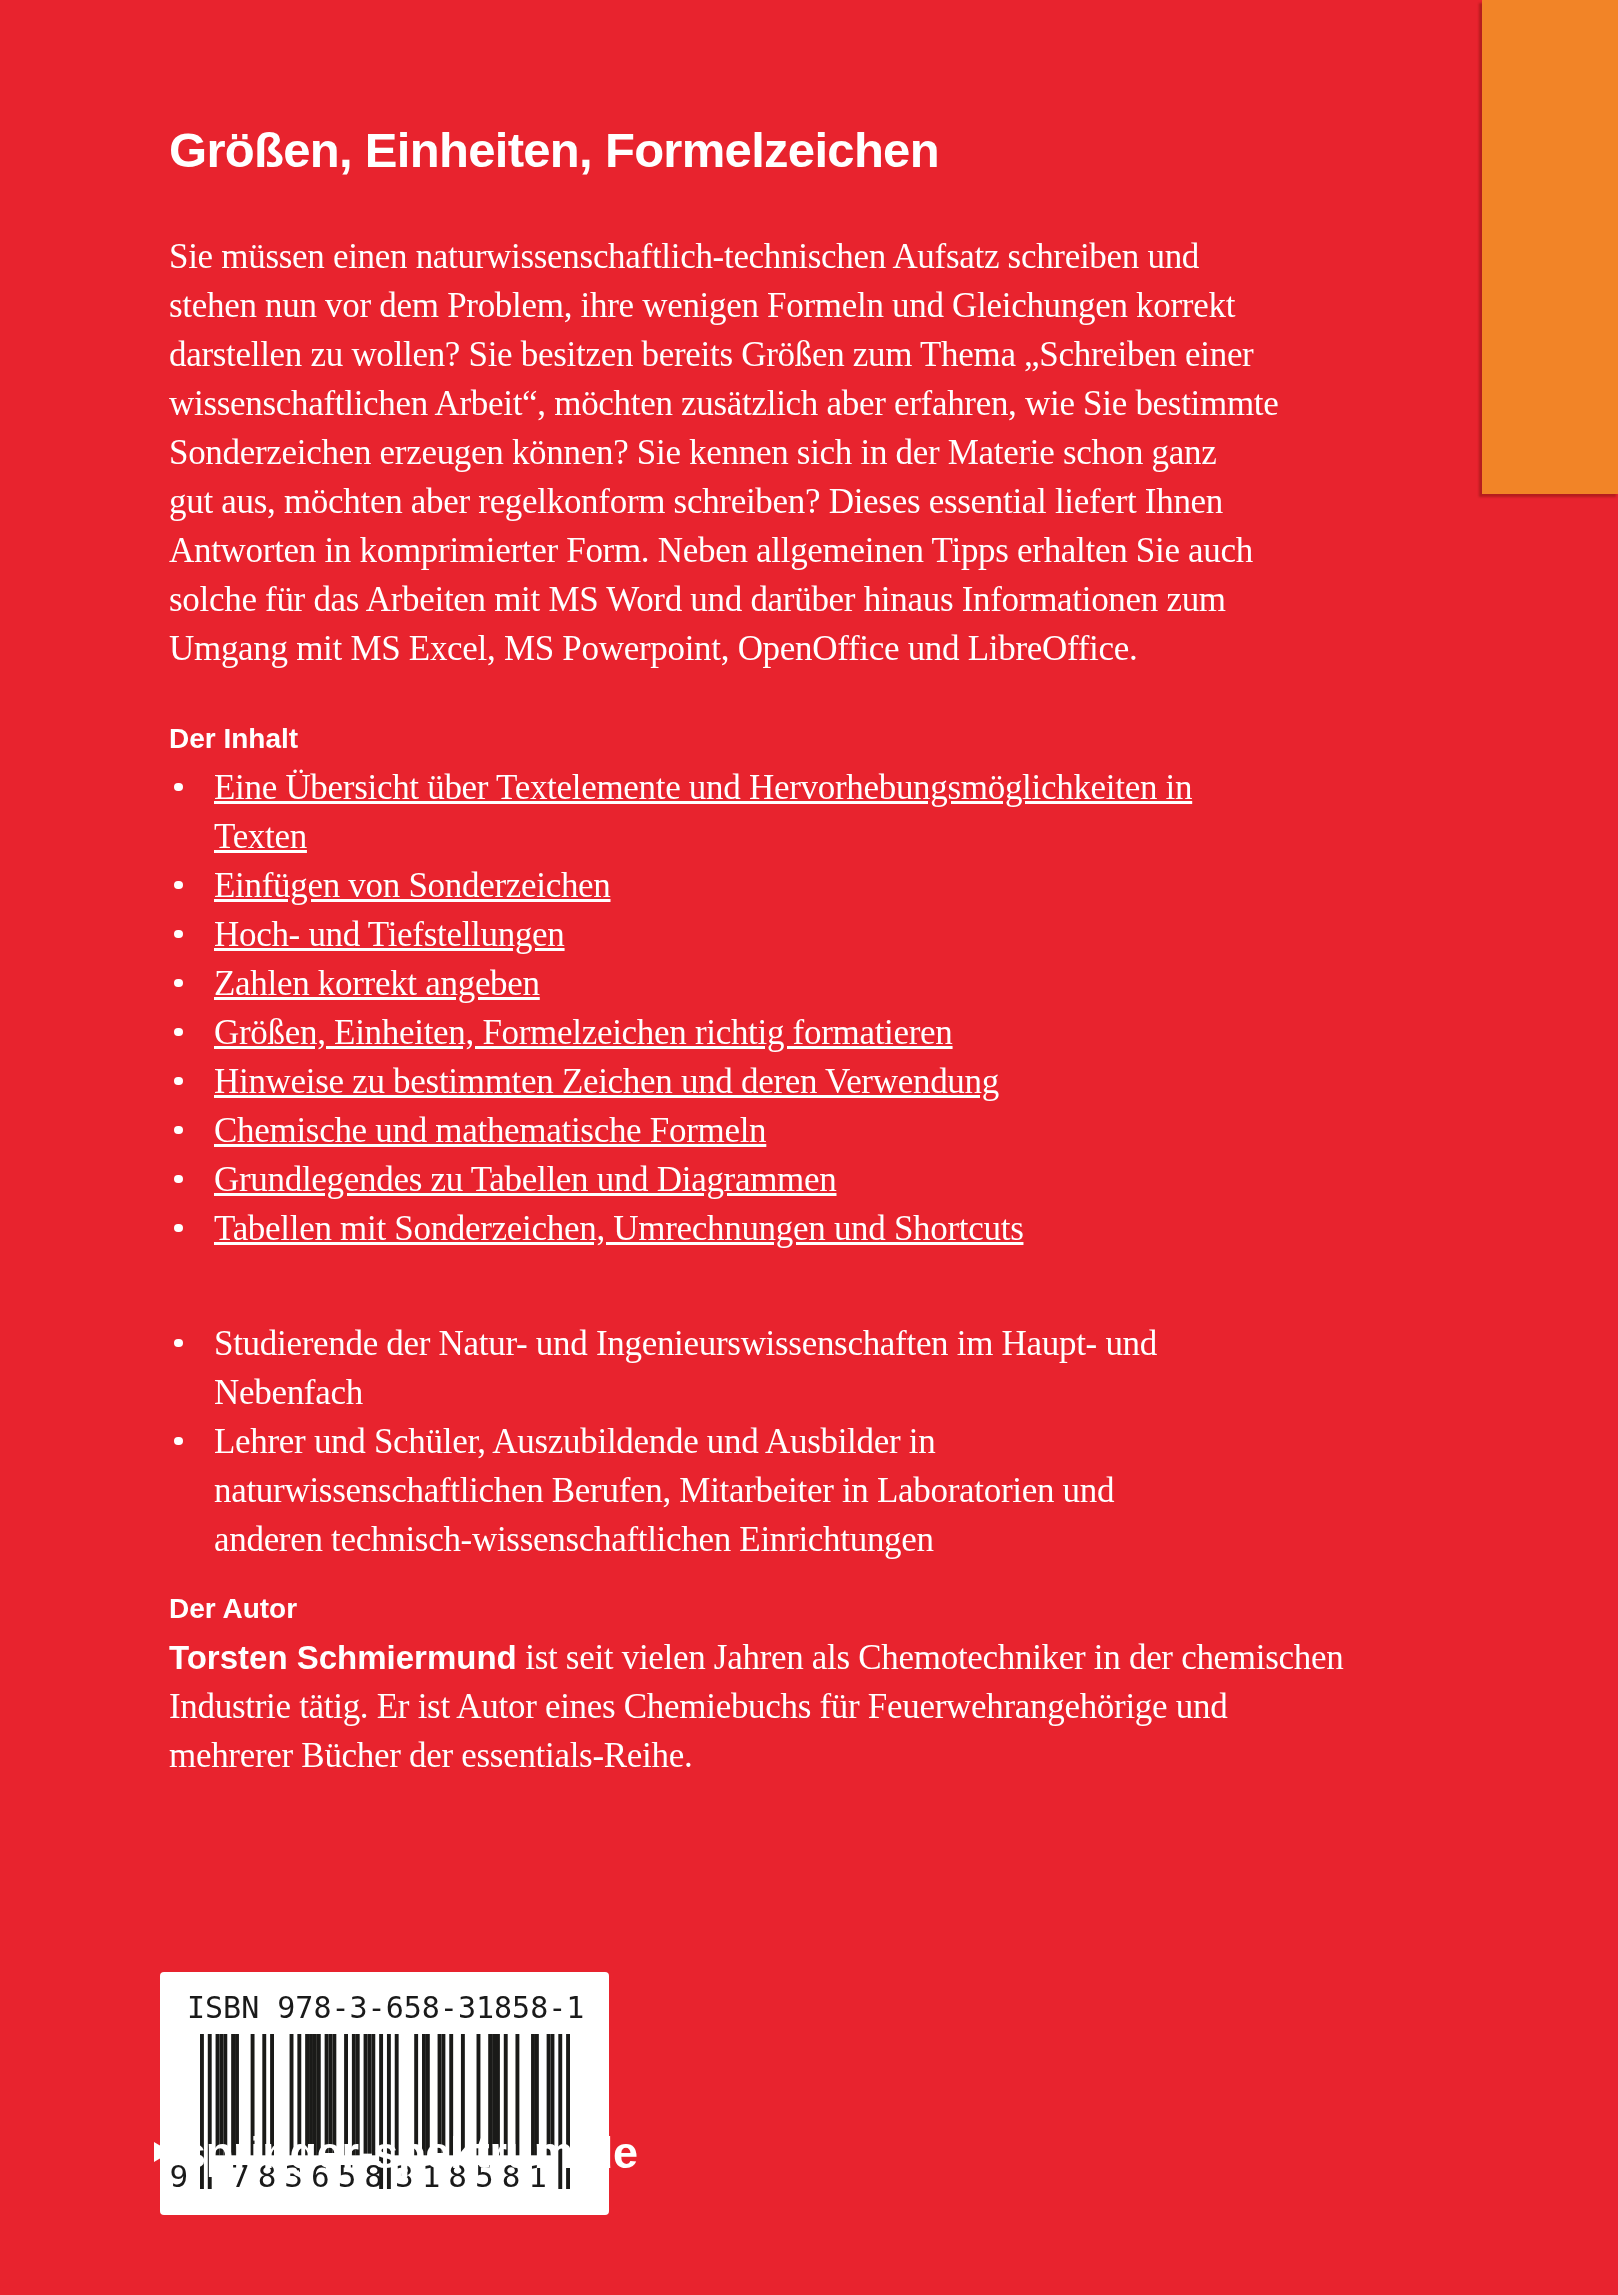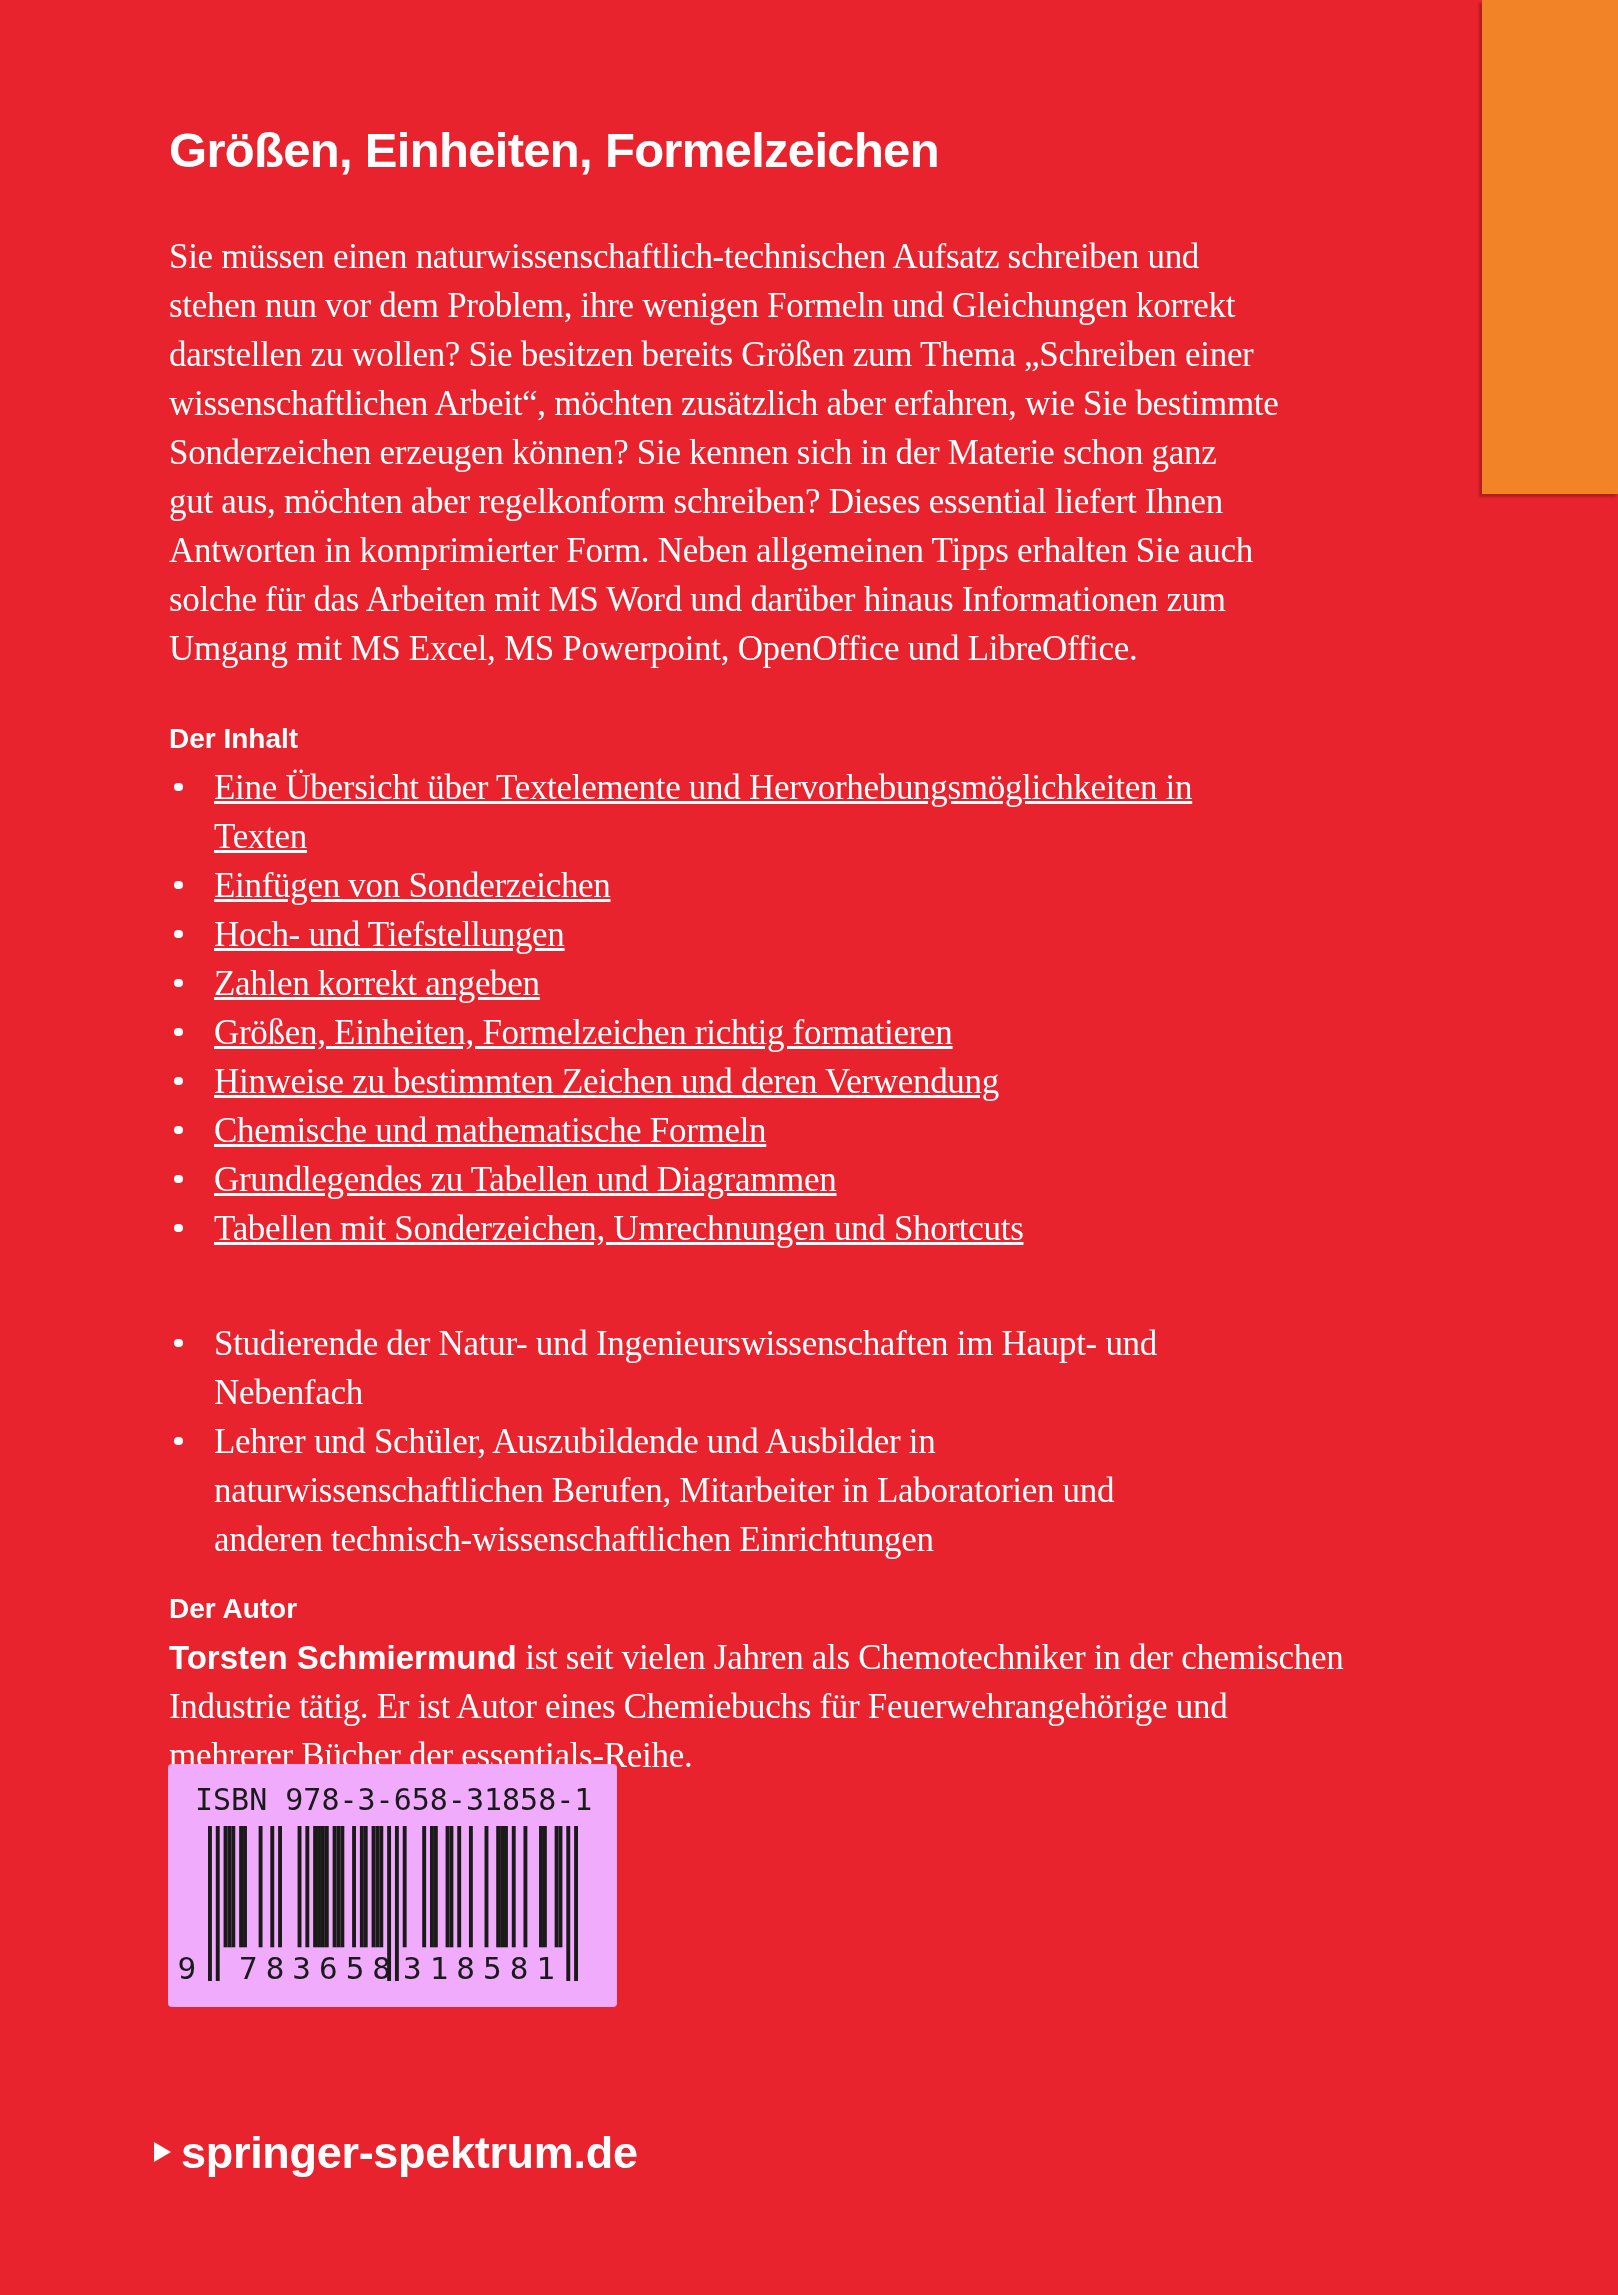--- a/index.html
+++ b/index.html
@@ -32,22 +32,22 @@
   .list-inhalt{top:763px;text-decoration:underline;}
   .list-zielgruppen{top:1319px;}
   .bullet-list .line{position:relative;}
   .dot{position:absolute;left:-40px;top:19.6px;width:8.8px;height:8.8px;
        border-radius:50%;background:#ffffff;display:inline-block;}
 
   .author-block{top:1633px;}
   .seg-b{font-family:"Liberation Sans",sans-serif;font-weight:bold;
        font-size:33px;letter-spacing:0;}
 
-  .isbn-box{position:absolute;left:160px;top:1764px;width:449px;height:243px;
-       background:#f0abfc;border-radius:4px;margin-left:8px;}
+  .isbn-box{position:absolute;left:160px;top:1972px;width:449px;height:243px;
+       background:#ffffff;border-radius:4px;}
   .isbn-label{position:absolute;left:27px;top:17.5px;color:#1a1a1a;
        font-family:"DejaVu Sans Mono",monospace;font-size:30px;white-space:nowrap;}
   .barcode{position:absolute;left:40px;top:62px;width:370px;height:155px;}
   .ean-digits{position:absolute;top:186px;color:#1a1a1a;
        font-family:"DejaVu Sans Mono",monospace;font-size:31px;white-space:nowrap;}
   .ean-first{left:9.4px;}
   .ean-g1{left:52px;letter-spacing:8px;padding-left:19px;}
   .ean-g2{left:235px;letter-spacing:8px;}
 
   .footer-brand{position:absolute;left:154px;top:2131px;height:47px;}

